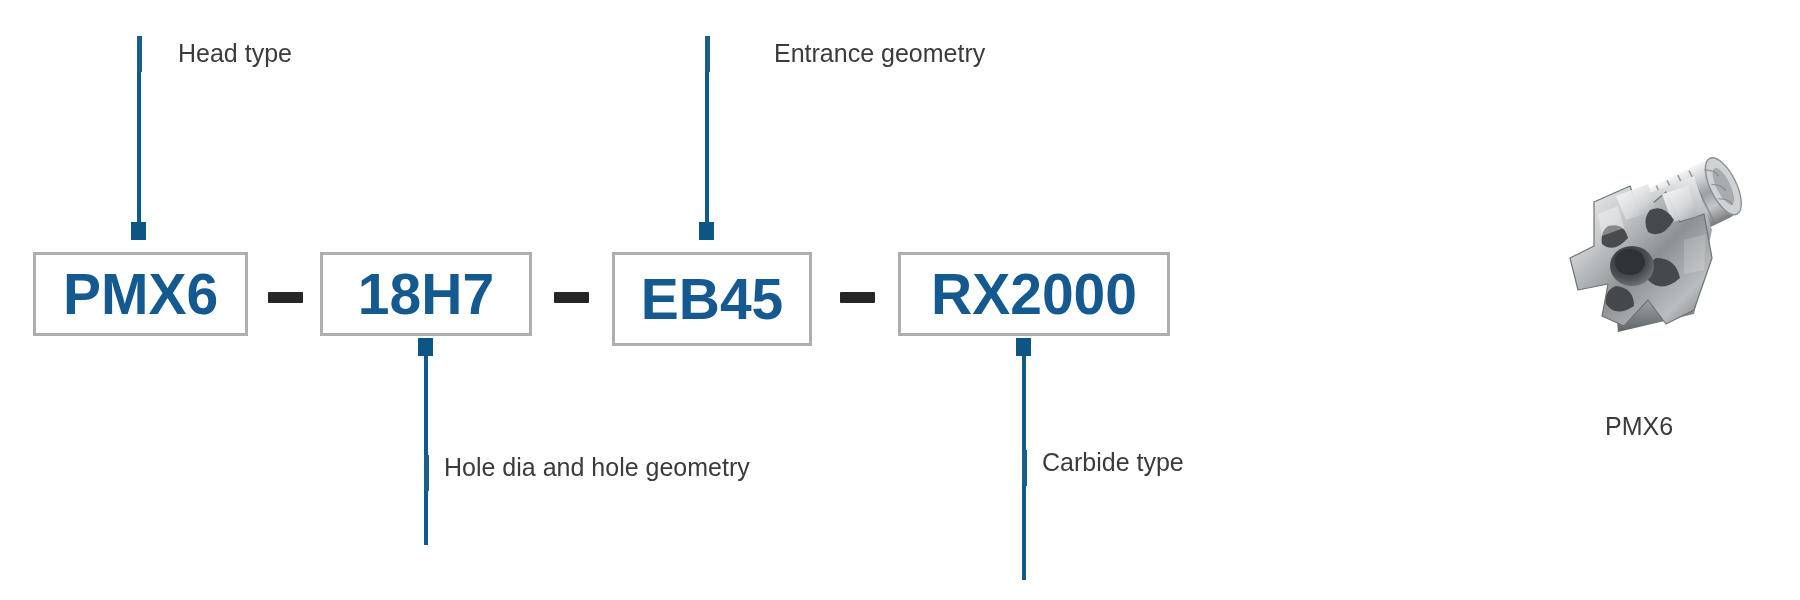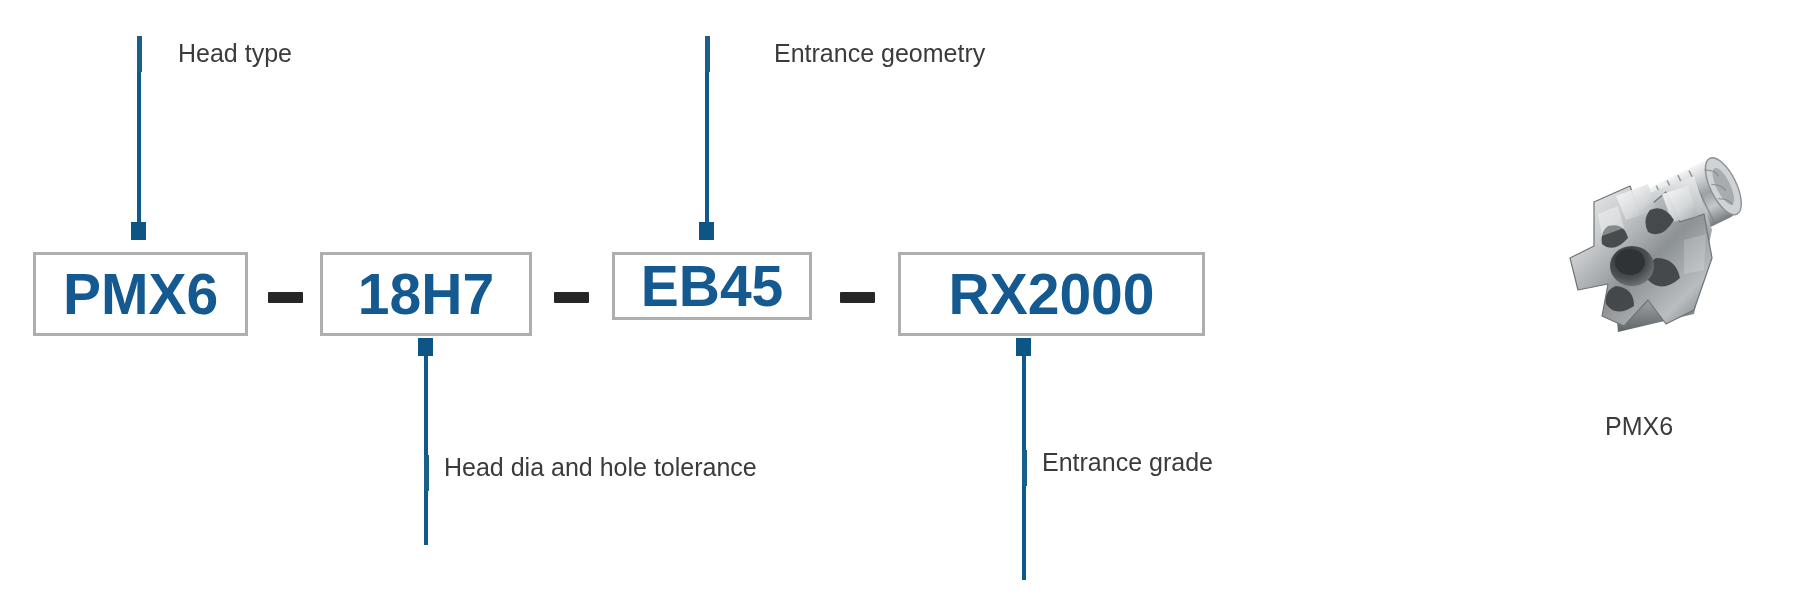--- a/index.html
+++ b/index.html
@@ -93,49 +93,49 @@
   </div>
 
   <div class="dash" id="dash-0" style="left: 268px; top: 292px; width: 35px;"></div>
 
   <div class="code-box" id="box-1" style="left: 320px; top: 252px; width: 212px; height: 84px;">
     <span class="code-text">18H7</span>
   </div>
 
   <div class="dash" id="dash-1" style="left: 554px; top: 292px; width: 35px;"></div>
 
-  <div class="code-box" id="box-2" style="left: 612px; top: 252px; width: 200px; height: 68px;">
+  <div class="code-box" id="box-2" style="left: 612px; top: 252px; width: 200px; height: 94px;">
     <span class="code-text">EB45</span>
   </div>
 
   <div class="dash" id="dash-2" style="left: 840px; top: 292px; width: 35px;"></div>
 
-  <div class="code-box" id="box-3" style="left: 898px; top: 252px; width: 307px; height: 84px;">
+  <div class="code-box" id="box-3" style="left: 898px; top: 252px; width: 272px; height: 84px;">
     <span class="code-text">RX2000</span>
   </div>
 
   <div class="leader" id="leader-0" style="left: 137px; top: 36px; height: 196px;"></div>
   <div class="leader-node" id="node-0" style="left: 131px; top: 222px;"></div>
   <div class="callout-tick" id="tick-0" style="left: 137px; top: 36px; height: 36px;"></div>
   <div class="callout-label" id="label-0" style="left: 162px; top: 41px; margin-left: 16px;">Head type</div>
 
   <div class="leader" id="leader-1" style="left: 705px; top: 36px; height: 196px;"></div>
   <div class="leader-node" id="node-1" style="left: 699px; top: 222px;"></div>
   <div class="callout-tick" id="tick-1" style="left: 705px; top: 36px; height: 36px;"></div>
   <div class="callout-label" id="label-1" style="left: 774px; top: 41px;">Entrance geometry</div>
 
   <div class="leader" id="leader-2" style="left: 424px; top: 340px; height: 205px;"></div>
   <div class="leader-node" id="node-2" style="left: 418px; top: 338px;"></div>
   <div class="callout-tick" id="tick-2" style="left: 424px; top: 455px; height: 36px;"></div>
-  <div class="callout-label" id="label-2" style="left: 444px; top: 455px;">Head dia and hole tolerance</div>
+  <div class="callout-label" id="label-2" style="left: 444px; top: 455px;">Hole dia and hole geometry</div>
 
   <div class="leader" id="leader-3" style="left: 1022px; top: 340px; height: 240px;"></div>
   <div class="leader-node" id="node-3" style="left: 1016px; top: 338px;"></div>
   <div class="callout-tick" id="tick-3" style="left: 1022px; top: 450px; height: 36px;"></div>
-  <div class="callout-label" id="label-3" style="left: 1042px; top: 450px;">Entrance grade</div>
+  <div class="callout-label" id="label-3" style="left: 1042px; top: 450px;">Carbide type</div>
 
   <svg id="product-photo" viewBox="0 0 300 280">
     <defs>
       <linearGradient id="steelA" x1="0" y1="0" x2="1" y2="1">
         <stop offset="0%" stop-color="#f2f3f4"></stop>
         <stop offset="28%" stop-color="#c9ccce"></stop>
         <stop offset="55%" stop-color="#8c9194"></stop>
         <stop offset="80%" stop-color="#b9bdc0"></stop>
         <stop offset="100%" stop-color="#6e7376"></stop>
       </linearGradient>

